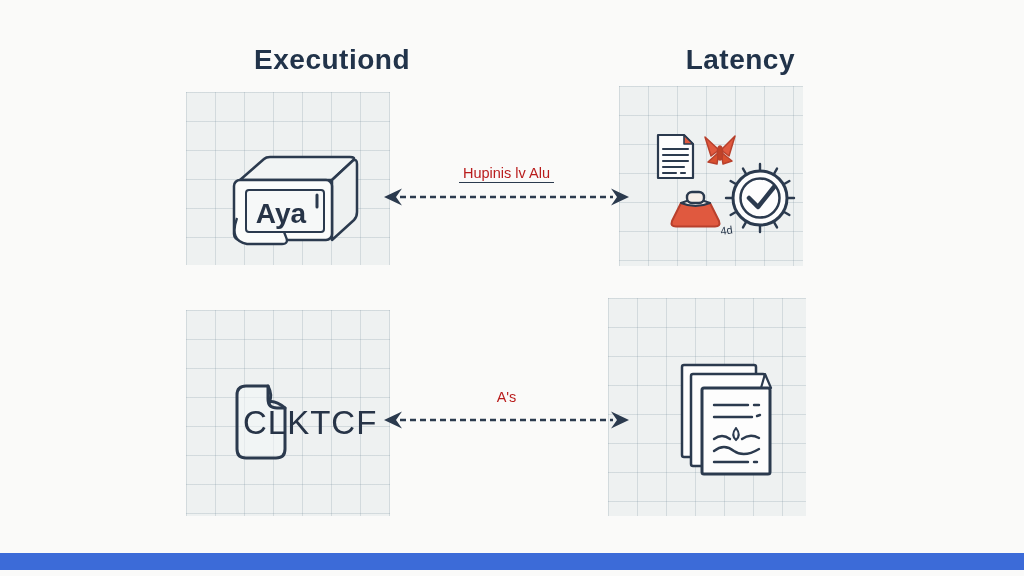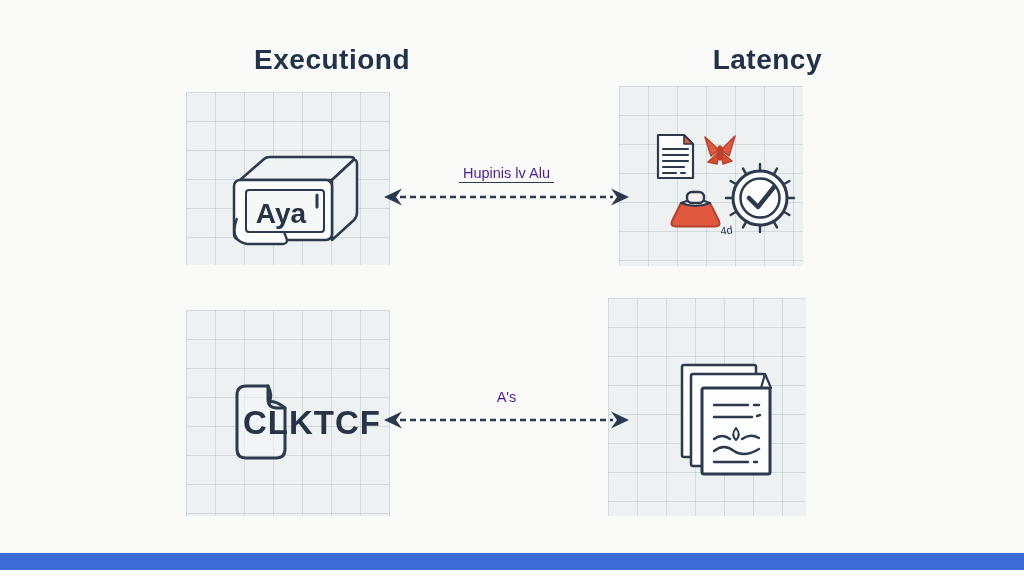--- a/index.html
+++ b/index.html
@@ -9,46 +9,46 @@
     font-family:"Liberation Sans", sans-serif;
     color:#2b3a4e;
   }
   .abs{position:absolute;}
   
   .col-header{
     font-size:28px;font-weight:800;letter-spacing:.5px;color:#21334a;
     text-align:right;
   }
   .hdr-left{left:170px;top:44px;width:240px;}
-  .hdr-right{left:637px;top:44px;width:185px;}
+  .hdr-right{left:610px;top:44px;width:185px;}
   
   .panel{
     background-color:rgba(221,229,232,0.42);
     background-image:
       linear-gradient(to right, rgba(130,148,160,0.25) 1px, transparent 1px),
       linear-gradient(to bottom, rgba(130,148,160,0.25) 1px, transparent 1px);
     background-size:29px 29px;
   }
   .panel.tl{left:186px;top:92px;width:204px;height:173px;}
   .panel.tr{left:619px;top:86px;width:184px;height:180px;}
   .panel.bl{left:186px;top:310px;width:204px;height:206px;}
   .panel.br{left:608px;top:298px;width:198px;height:218px;}
   
   .arrow-row{width:247px;text-align:center;}
   .arrow-label{
-    display:inline-block;font-size:14.5px;color:#4c1d95;
+    display:inline-block;font-size:14.5px;color:#b91c1c;
     padding:0 4px 1px 4px;
   }
   .arrow-label.underlined{border-bottom:1.6px solid #2b3a4e;}
   .arrow-svg{display:block;margin-top:3px;}
   
   .box-3d-label{font-weight:bold;}
   
   .file-big-label{
-    left:243px;top:404px;font-size:33px;font-weight:700;
+    left:243px;top:404px;font-size:33px;font-weight:400;
     letter-spacing:1px;color:#273447;
   }
   
   .footer-bar{left:0;top:553px;width:1024px;height:17px;background:#3c6bd8;}
   svg{display:block;}
 </style>
 </head>
 <body>
 
 <div class="abs col-header hdr-left">Executiond</div>

